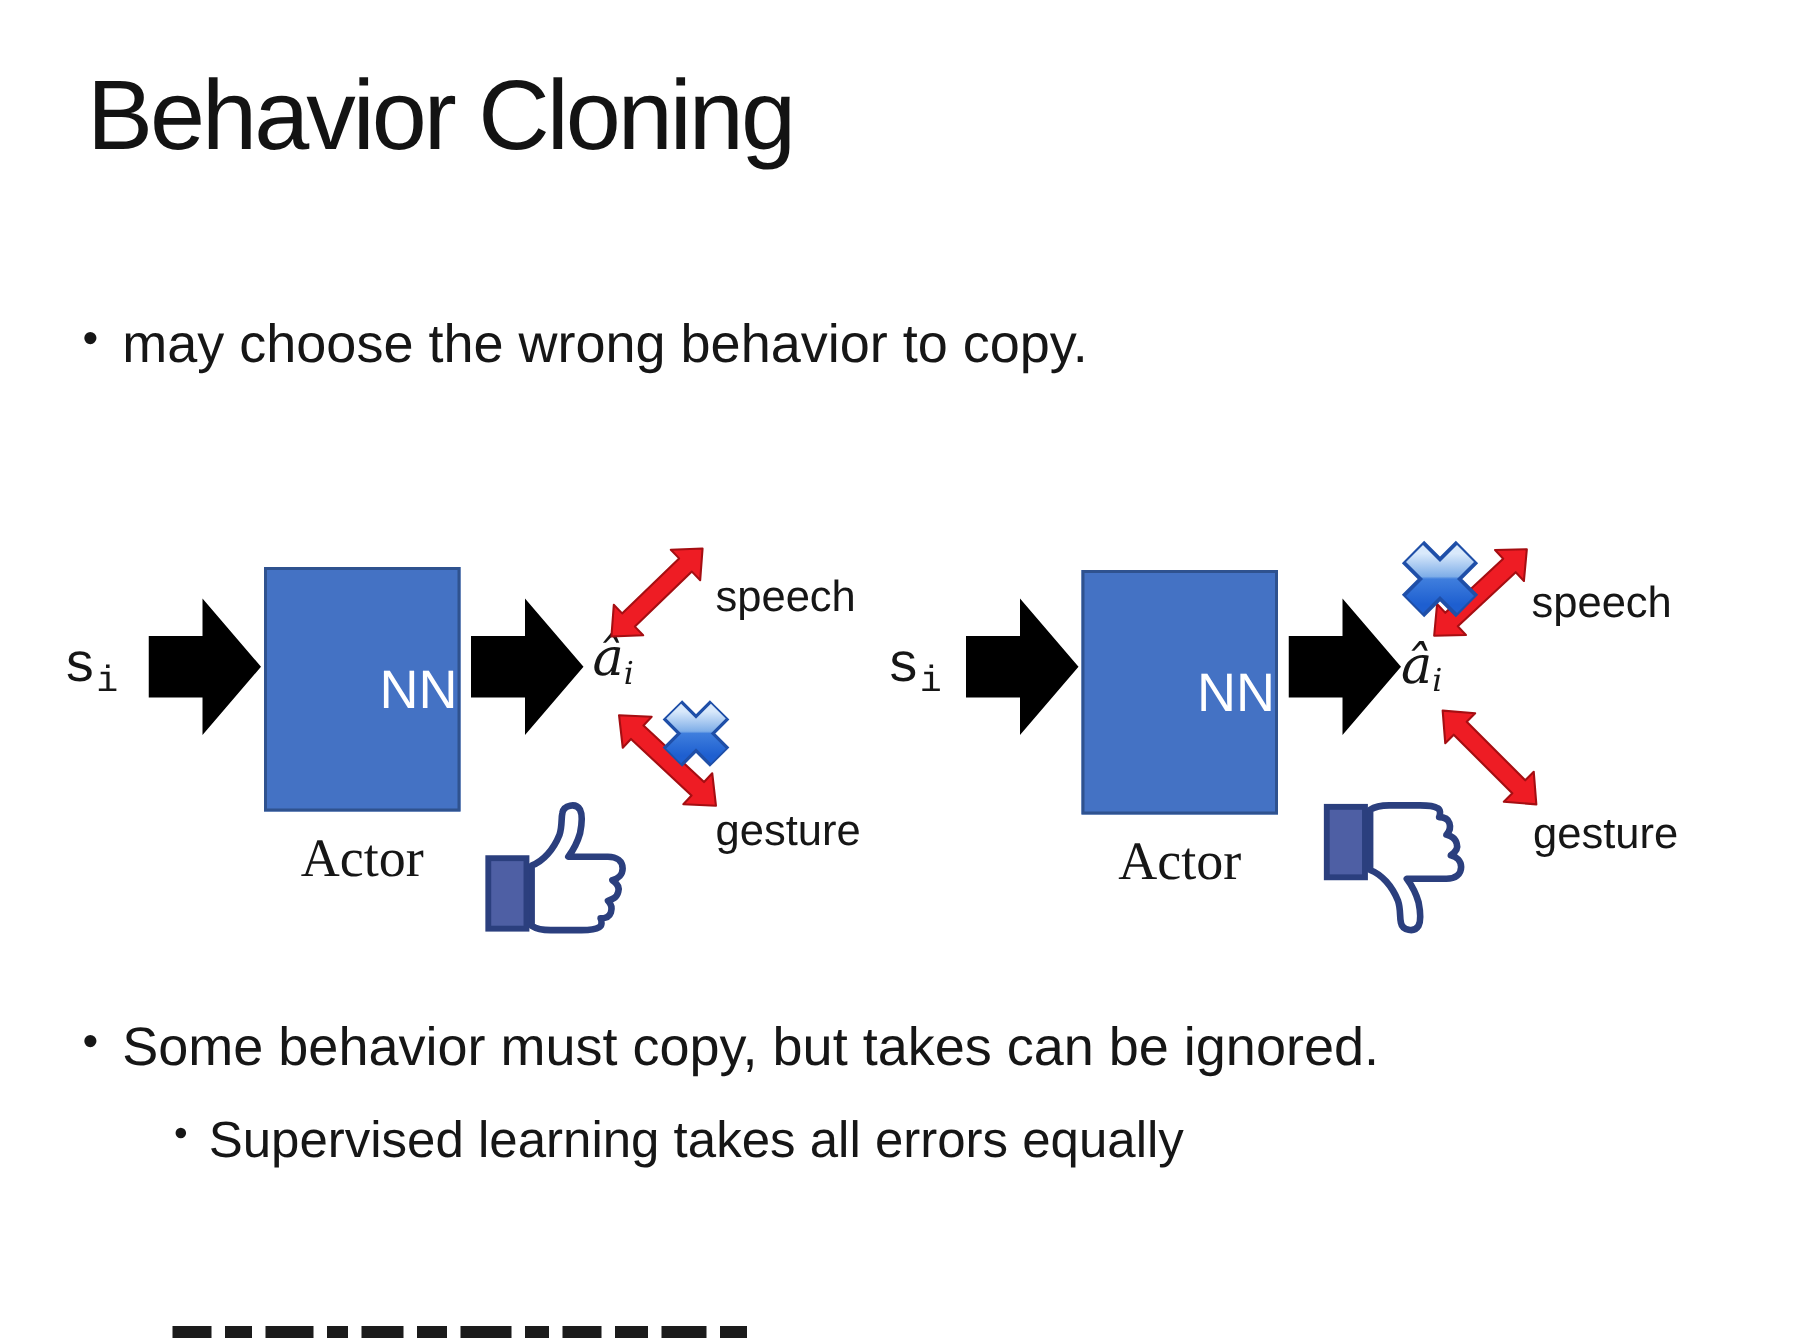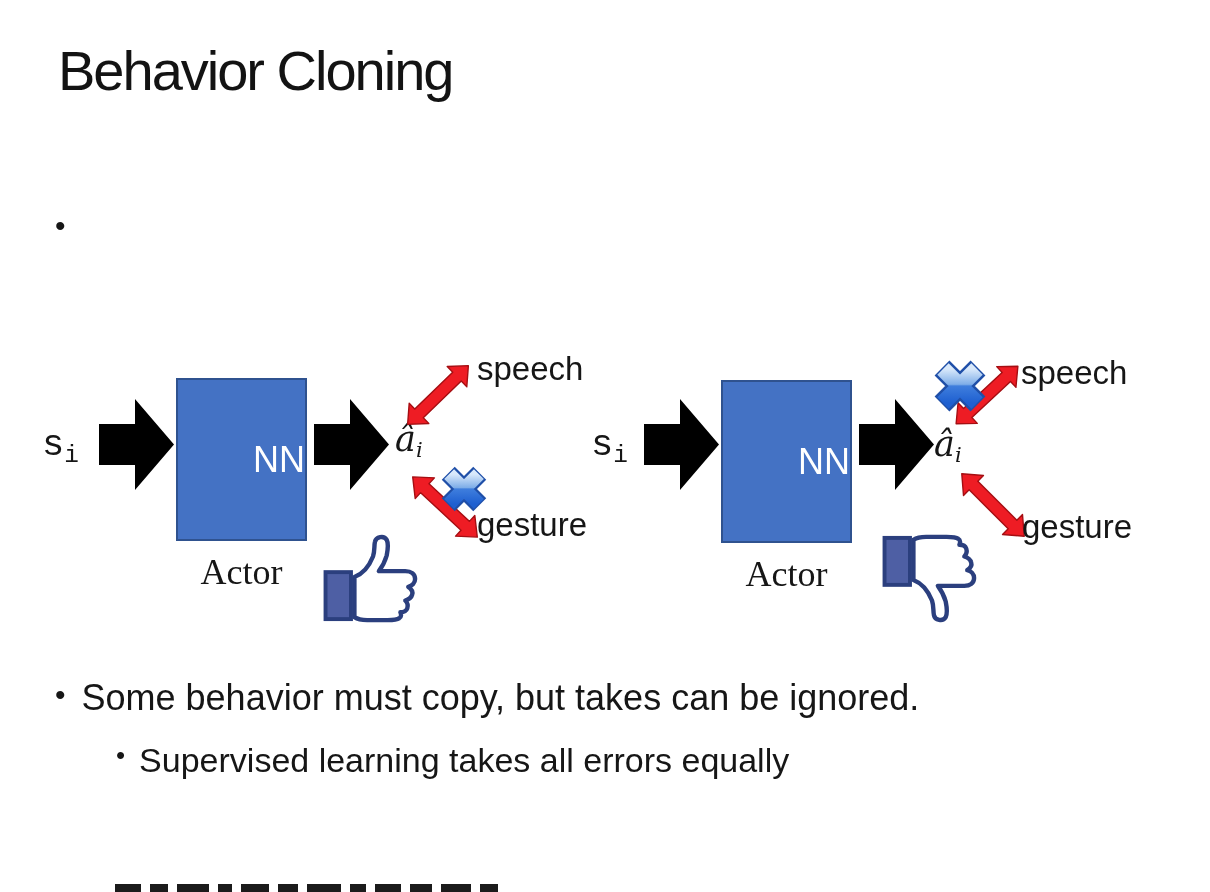--- a/index.html
+++ b/index.html
@@ -1,40 +1,40 @@
 <!DOCTYPE html>
 <html><head>
 <meta charset="utf-8">
 <style>
   html,body{margin:0;padding:0;background:#fff;}
   .slide{position:relative;width:1210px;height:892px;background:#ffffff;overflow:hidden;
          font-family:"Liberation Sans",sans-serif;color:#161616;}
   .abs{position:absolute;}
   .nowrap{white-space:nowrap;}
 
-  .title{left:58px;top:38px;font-size:56px;font-weight:300;letter-spacing:-2px;color:#131313;}
+  .title{left:58px;top:38px;font-size:66px;font-weight:300;letter-spacing:-2px;color:#131313;}
 
   .bullet-row{display:flex;align-items:flex-start;}
   .bullet-glyph{font-size:30px;line-height:1.5;margin-right:16px;}
   .bullet-text{font-size:36px;line-height:1.46;}
 
   .b1{left:55px;top:203px;}
   .b2{left:55px;top:672px;}
   .b3{left:116px;top:736px;}
   .b3 .bullet-glyph{font-size:26px;margin-right:14px;}
   .b3 .bullet-text{font-size:34px;}
 
   .nn-box{background:#4472C4;border:2px solid #2F528F;display:flex;align-items:center;
           justify-content:flex-end;color:#ffffff;font-size:36px;box-sizing:border-box;}
   .actor{font-size:36px;text-align:center;font-family:Liberation Serif, serif;}
   .side-label{font-size:37px;font-family:Liberation Mono, monospace;}
   .sub{font-size:0.66em;vertical-align:-0.28em;}
   .math{font-family:"DejaVu Serif",serif;font-style:italic;font-size:35px;}
   .math .sub{font-size:0.6em;}
-  .annot{font-size:33px;}
+  .annot{font-size:29px;margin-top:32px;}
 
   .dash-row{left:115px;top:884px;height:10px;display:flex;}
   .dash{height:10px;background:#1b1b1b;margin-right:9px;}
 </style>
 </head>
 <body>
 
 <div class="slide">
 
   <svg width="0" height="0" style="position:absolute" aria-hidden="true">
@@ -56,20 +56,21 @@
         <rect x="3.5" y="41" width="26" height="48" fill="#4E5FA4" stroke="#2B3F7E" stroke-width="4"></rect>
       </g>
     </defs>
   </svg>
 
   <div class="abs title nowrap">Behavior Cloning</div>
 
   <div class="abs b1 bullet-row">
     <span class="bullet-glyph">•</span>
     <span class="bullet-text">
+      <span style="display:block">may choose the wrong behavior to copy.</span>
     </span>
   </div>
 
   <div>
     <div class="abs side-label nowrap" style="left:42px;top:424px">
       <span>s</span><sub class="sub">i</sub>
     </div>
 
     <svg class="abs" style="left:99px;top:397px" width="77" height="95" viewBox="0 0 77 95">
         <use href="#block-arrow"></use>

